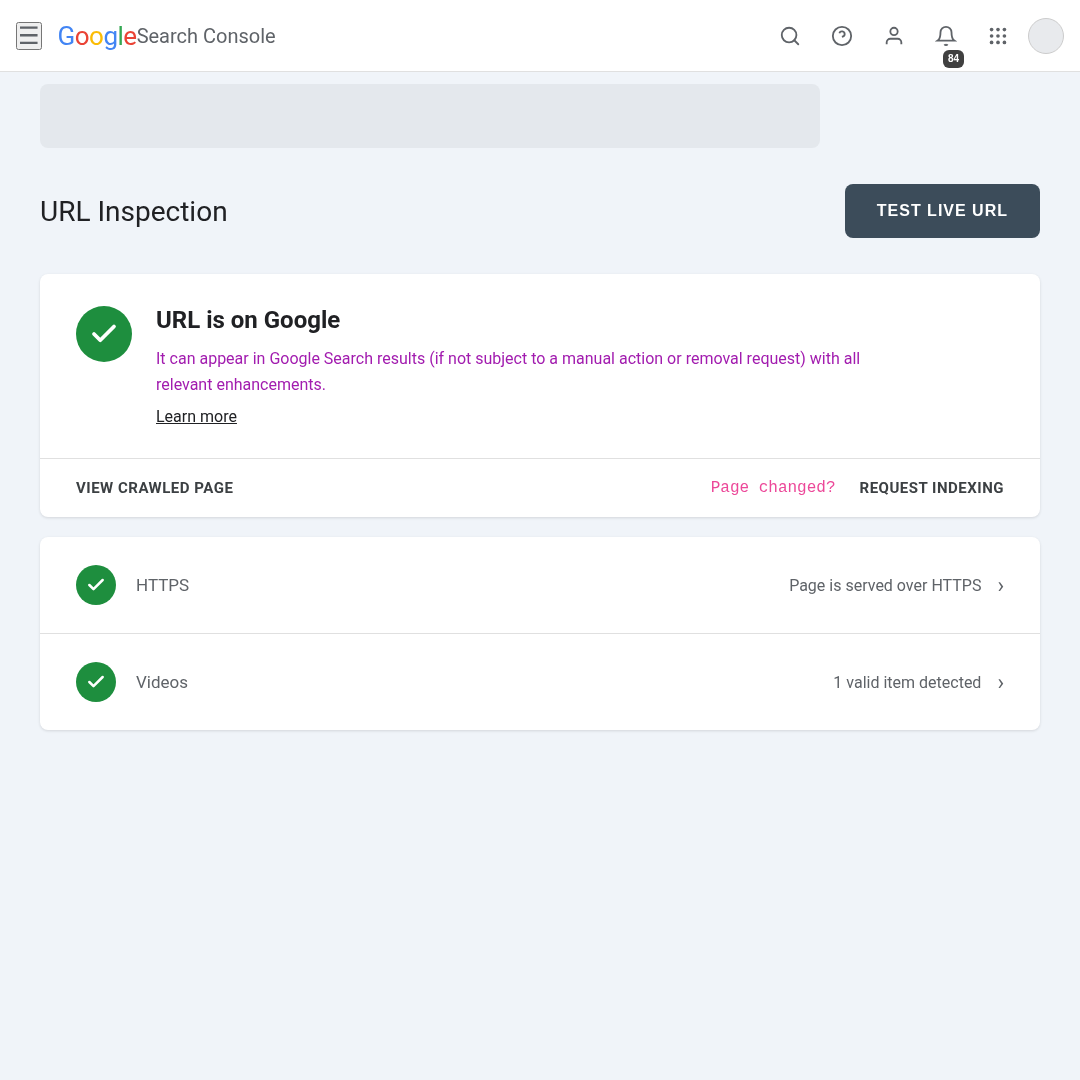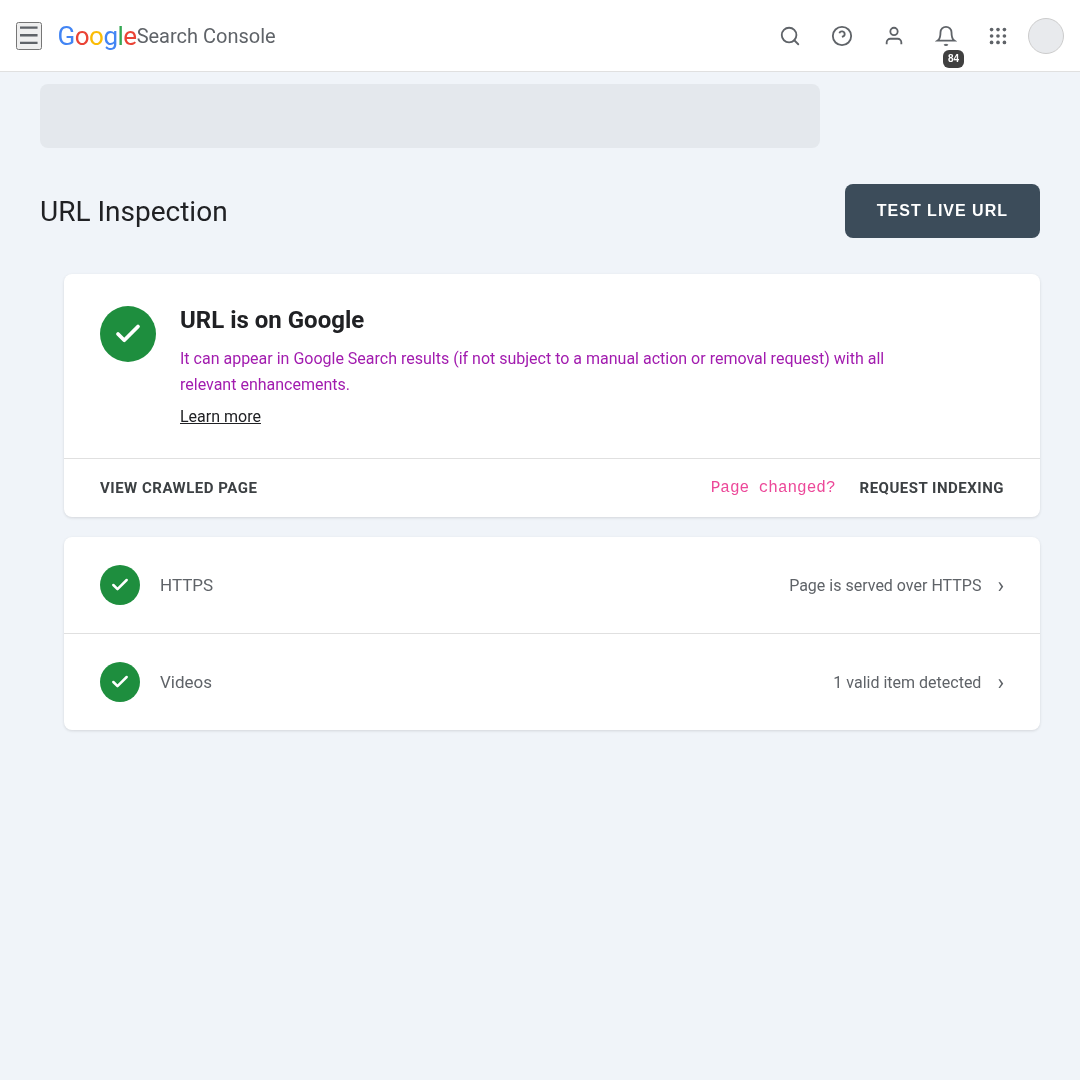--- a/index.html
+++ b/index.html
@@ -135,21 +135,20 @@
       text-transform: uppercase;
     }
 
     
     .card {
       background: #fff;
       border-radius: 8px;
       box-shadow: 0 1px 3px rgba(0,0,0,0.12);
       margin-bottom: 20px;
       overflow: hidden;
-      margin-left: 24px;
     }
 
     
     .status-section {
       padding: 32px 36px;
       display: flex;
       align-items: flex-start;
       gap: 24px;
     }
     .green-check-icon {

